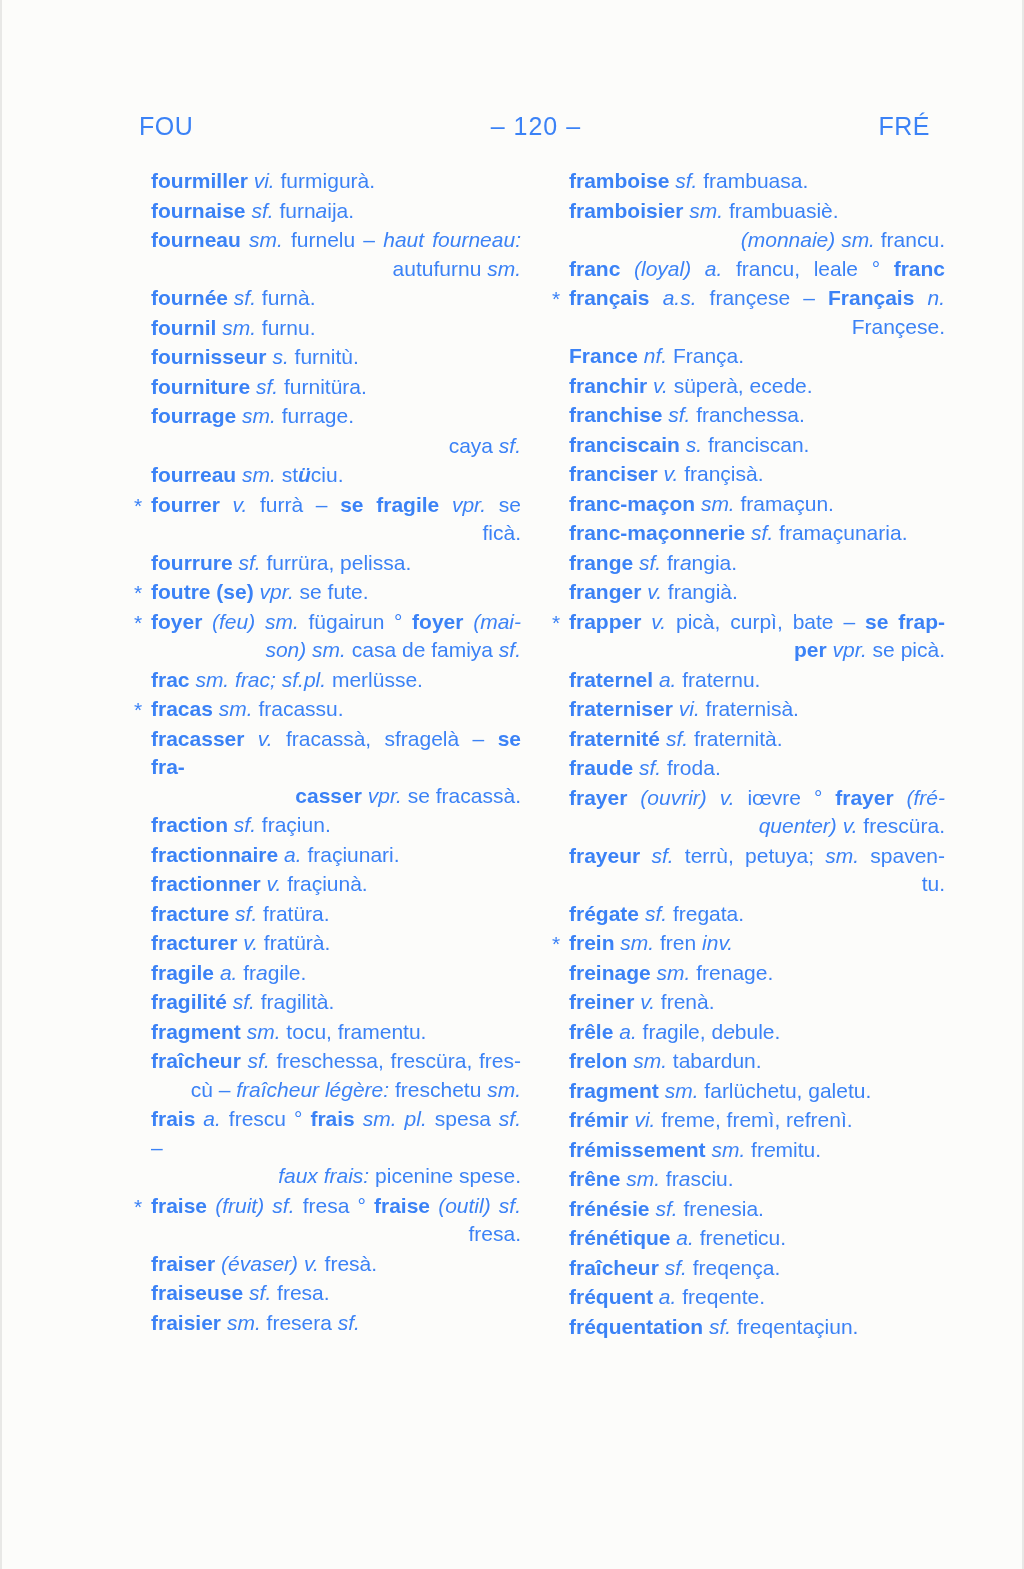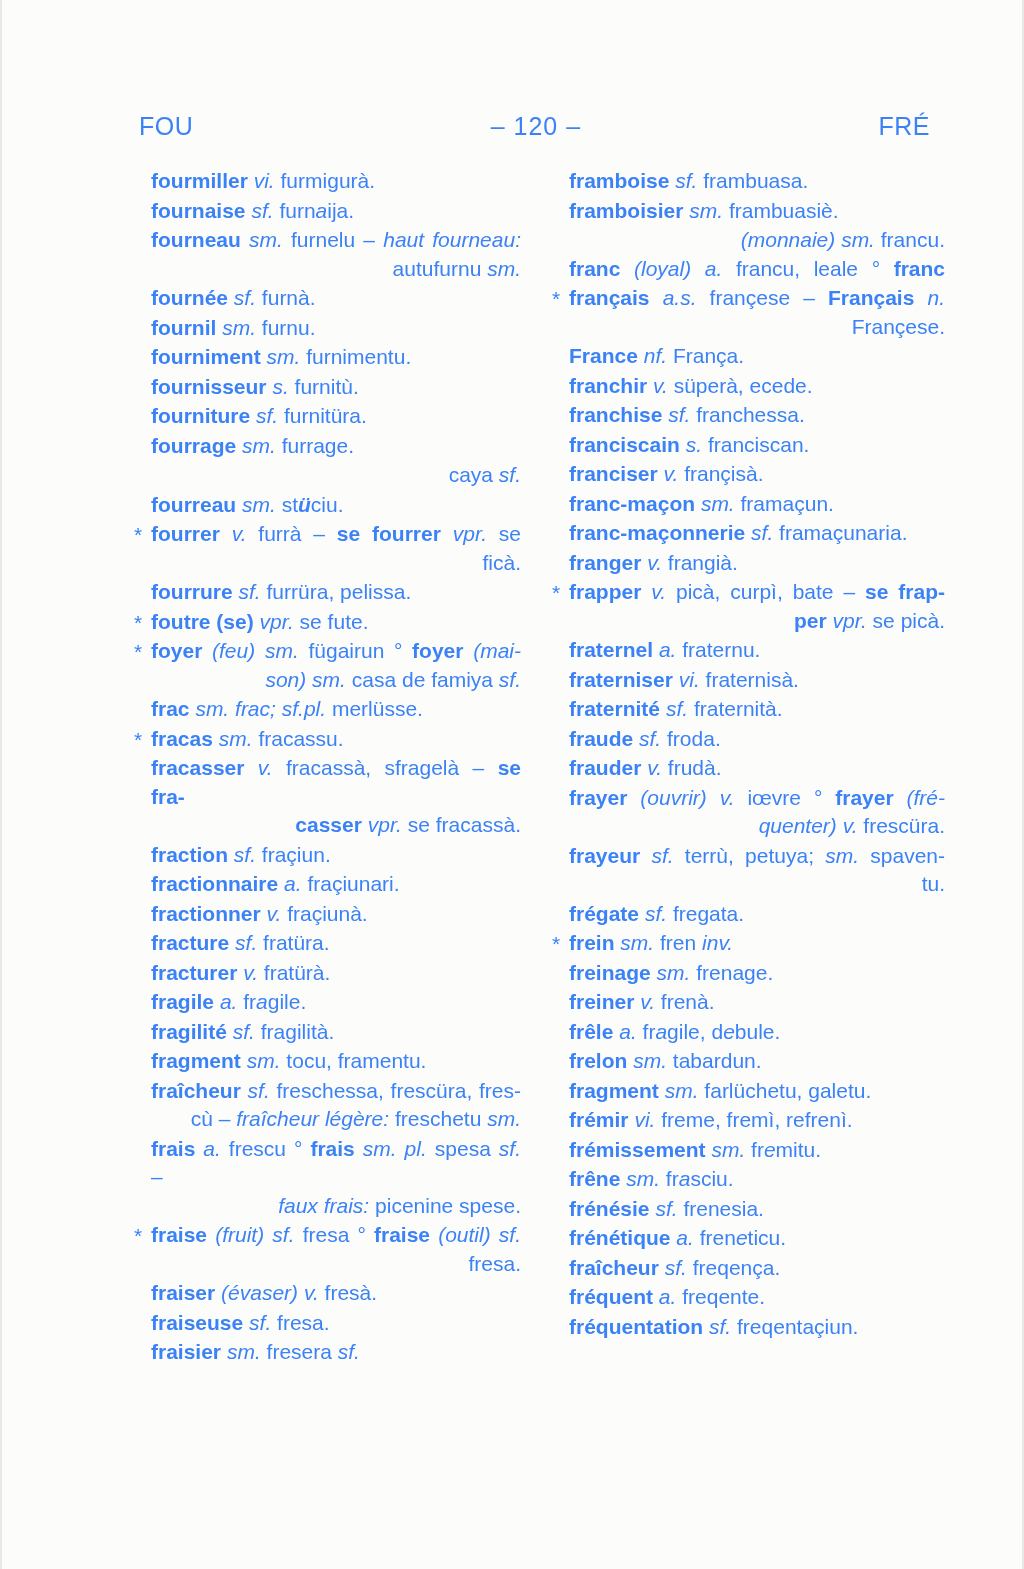--- a/index.html
+++ b/index.html
@@ -78,40 +78,37 @@
         <div class="line just"><span class="s-b">fourneau</span><span class="s-n"> </span><span class="s-i">sm.</span><span class="s-n"> furnelu – </span><span class="s-i">haut fourneau:</span></div>
         <div class="line cont"><span class="s-n">autufurnu </span><span class="s-i">sm.</span></div>
       </div>
       <div class="entry">
         <div class="line"><span class="s-b">fournée</span><span class="s-n"> </span><span class="s-i">sf.</span><span class="s-n"> furnà.</span></div>
       </div>
       <div class="entry">
         <div class="line"><span class="s-b">fournil</span><span class="s-n"> </span><span class="s-i">sm.</span><span class="s-n"> furnu.</span></div>
       </div>
       <div class="entry">
-        <div class="line"><span class="s-b">fourniment</span><span class="s-n"> </span><span class="s-i">sm.</span><span class="s-n"> furnimentu.</span></div>
-      </div>
-      <div class="entry">
         <div class="line"><span class="s-b">fournisseur</span><span class="s-n"> </span><span class="s-i">s.</span><span class="s-n"> furnitù.</span></div>
       </div>
       <div class="entry">
         <div class="line"><span class="s-b">fourniture</span><span class="s-n"> </span><span class="s-i">sf.</span><span class="s-n"> furnitüra.</span></div>
       </div>
       <div class="entry">
         <div class="line"><span class="s-b">fourrage</span><span class="s-n"> </span><span class="s-i">sm.</span><span class="s-n"> furrage.</span></div>
       </div>
       <div class="entry">
         <div class="line cont"><span class="s-n">caya </span><span class="s-i">sf.</span></div>
       </div>
       <div class="entry">
         <div class="line"><span class="s-b">fourreau</span><span class="s-n"> </span><span class="s-i">sm.</span><span class="s-n"> st</span><span class="s-bi">ü</span><span class="s-n">ciu.</span></div>
       </div>
       <div class="entry">
         <span class="star">*</span>
-        <div class="line just"><span class="s-b">fourrer</span><span class="s-n"> </span><span class="s-i">v.</span><span class="s-n"> furrà – </span><span class="s-b">se fourrer</span><span class="s-n"> </span><span class="s-i">vpr.</span><span class="s-n"> se</span></div>
+        <div class="line just"><span class="s-b">fourrer</span><span class="s-n"> </span><span class="s-i">v.</span><span class="s-n"> furrà – </span><span class="s-b">se fragile</span><span class="s-n"> </span><span class="s-i">vpr.</span><span class="s-n"> se</span></div>
         <div class="line cont"><span class="s-n">ficà.</span></div>
       </div>
       <div class="entry">
         <div class="line"><span class="s-b">fourrure</span><span class="s-n"> </span><span class="s-i">sf.</span><span class="s-n"> furrüra, pelissa.</span></div>
       </div>
       <div class="entry">
         <span class="star">*</span>
         <div class="line"><span class="s-b">foutre (se)</span><span class="s-n"> </span><span class="s-i">vpr.</span><span class="s-n"> se fute.</span></div>
       </div>
       <div class="entry">
@@ -208,41 +205,41 @@
       <div class="entry">
         <div class="line"><span class="s-b">franciser</span><span class="s-n"> </span><span class="s-i">v.</span><span class="s-n"> françisà.</span></div>
       </div>
       <div class="entry">
         <div class="line"><span class="s-b">franc-maçon</span><span class="s-n"> </span><span class="s-i">sm.</span><span class="s-n"> framaçun.</span></div>
       </div>
       <div class="entry">
         <div class="line"><span class="s-b">franc-maçonnerie</span><span class="s-n"> </span><span class="s-i">sf.</span><span class="s-n"> framaçunaria.</span></div>
       </div>
       <div class="entry">
+        <div class="line"><span class="s-b">frange</span><span class="s-n"> </span><span class="s-i">sf.</span><span class="s-n"> fr</span><span class="s-i">a</span><span class="s-n">ngia.</span></div>
+      </div>
+      <div class="entry">
         <div class="line"><span class="s-b">franger</span><span class="s-n"> </span><span class="s-i">v.</span><span class="s-n"> frangià.</span></div>
       </div>
       <div class="entry">
         <span class="star">*</span>
         <div class="line just"><span class="s-b">frapper</span><span class="s-n"> </span><span class="s-i">v.</span><span class="s-n"> picà, curpì, bate – </span><span class="s-b">se frap-</span></div>
         <div class="line cont"><span class="s-b">per</span><span class="s-n"> </span><span class="s-i">vpr.</span><span class="s-n"> se picà.</span></div>
       </div>
       <div class="entry">
         <div class="line"><span class="s-b">fraternel</span><span class="s-n"> </span><span class="s-i">a.</span><span class="s-n"> fraternu.</span></div>
       </div>
       <div class="entry">
         <div class="line"><span class="s-b">fraterniser</span><span class="s-n"> </span><span class="s-i">vi.</span><span class="s-n"> fraternisà.</span></div>
       </div>
       <div class="entry">
         <div class="line"><span class="s-b">fraternité</span><span class="s-n"> </span><span class="s-i">sf.</span><span class="s-n"> fraternità.</span></div>
       </div>
       <div class="entry">
         <div class="line"><span class="s-b">fraude</span><span class="s-n"> </span><span class="s-i">sf.</span><span class="s-n"> froda.</span></div>
-      </div>
-      <div class="entry">
-        <div class="line"><span class="s-b">frauder</span><span class="s-n"> </span><span class="s-i">v.</span><span class="s-n"> frudà.</span></div>
       </div>
       <div class="entry">
         <div class="line just"><span class="s-b">frayer</span><span class="s-n"> </span><span class="s-i">(ouvrir)</span><span class="s-n"> </span><span class="s-i">v.</span><span class="s-n"> iœvre ° </span><span class="s-b">frayer</span><span class="s-n"> </span><span class="s-i">(fré-</span></div>
         <div class="line cont"><span class="s-i">quenter)</span><span class="s-n"> </span><span class="s-i">v.</span><span class="s-n"> frescüra.</span></div>
       </div>
       <div class="entry">
         <div class="line just"><span class="s-b">frayeur</span><span class="s-n"> </span><span class="s-i">sf.</span><span class="s-n"> terrù, petuya; </span><span class="s-i">sm.</span><span class="s-n"> spaven-</span></div>
         <div class="line cont"><span class="s-n">tu.</span></div>
       </div>
       <div class="entry">

